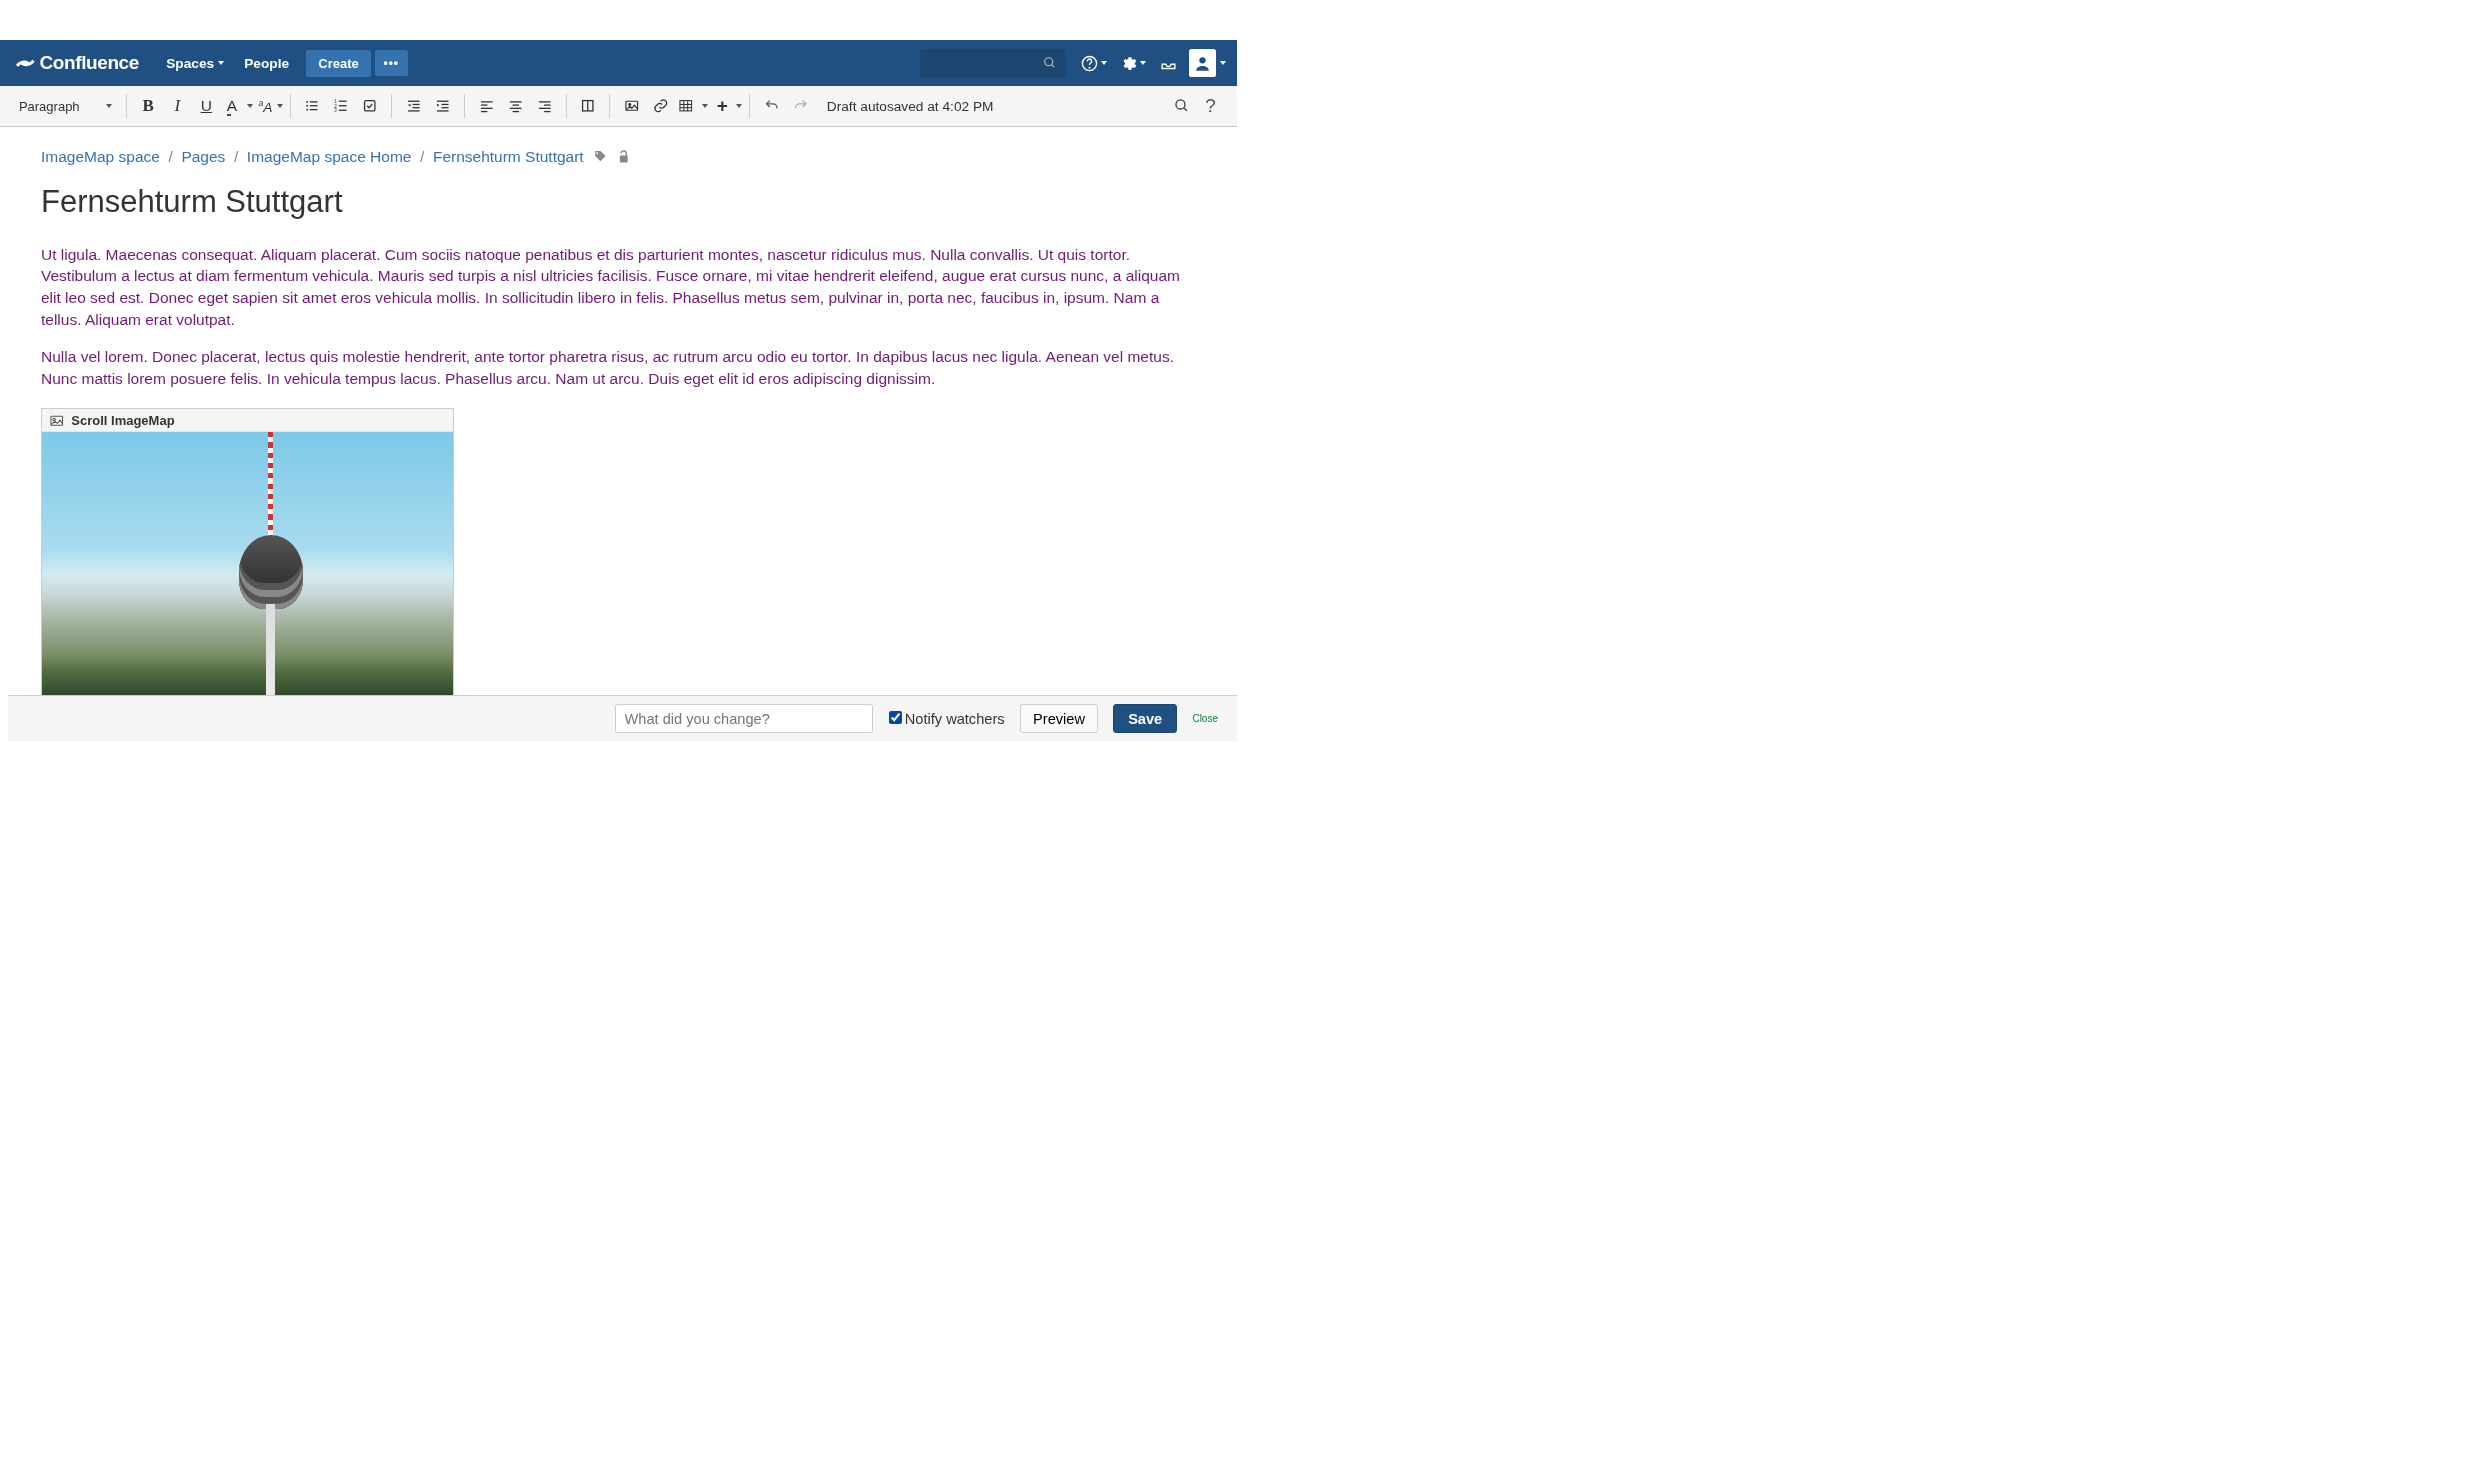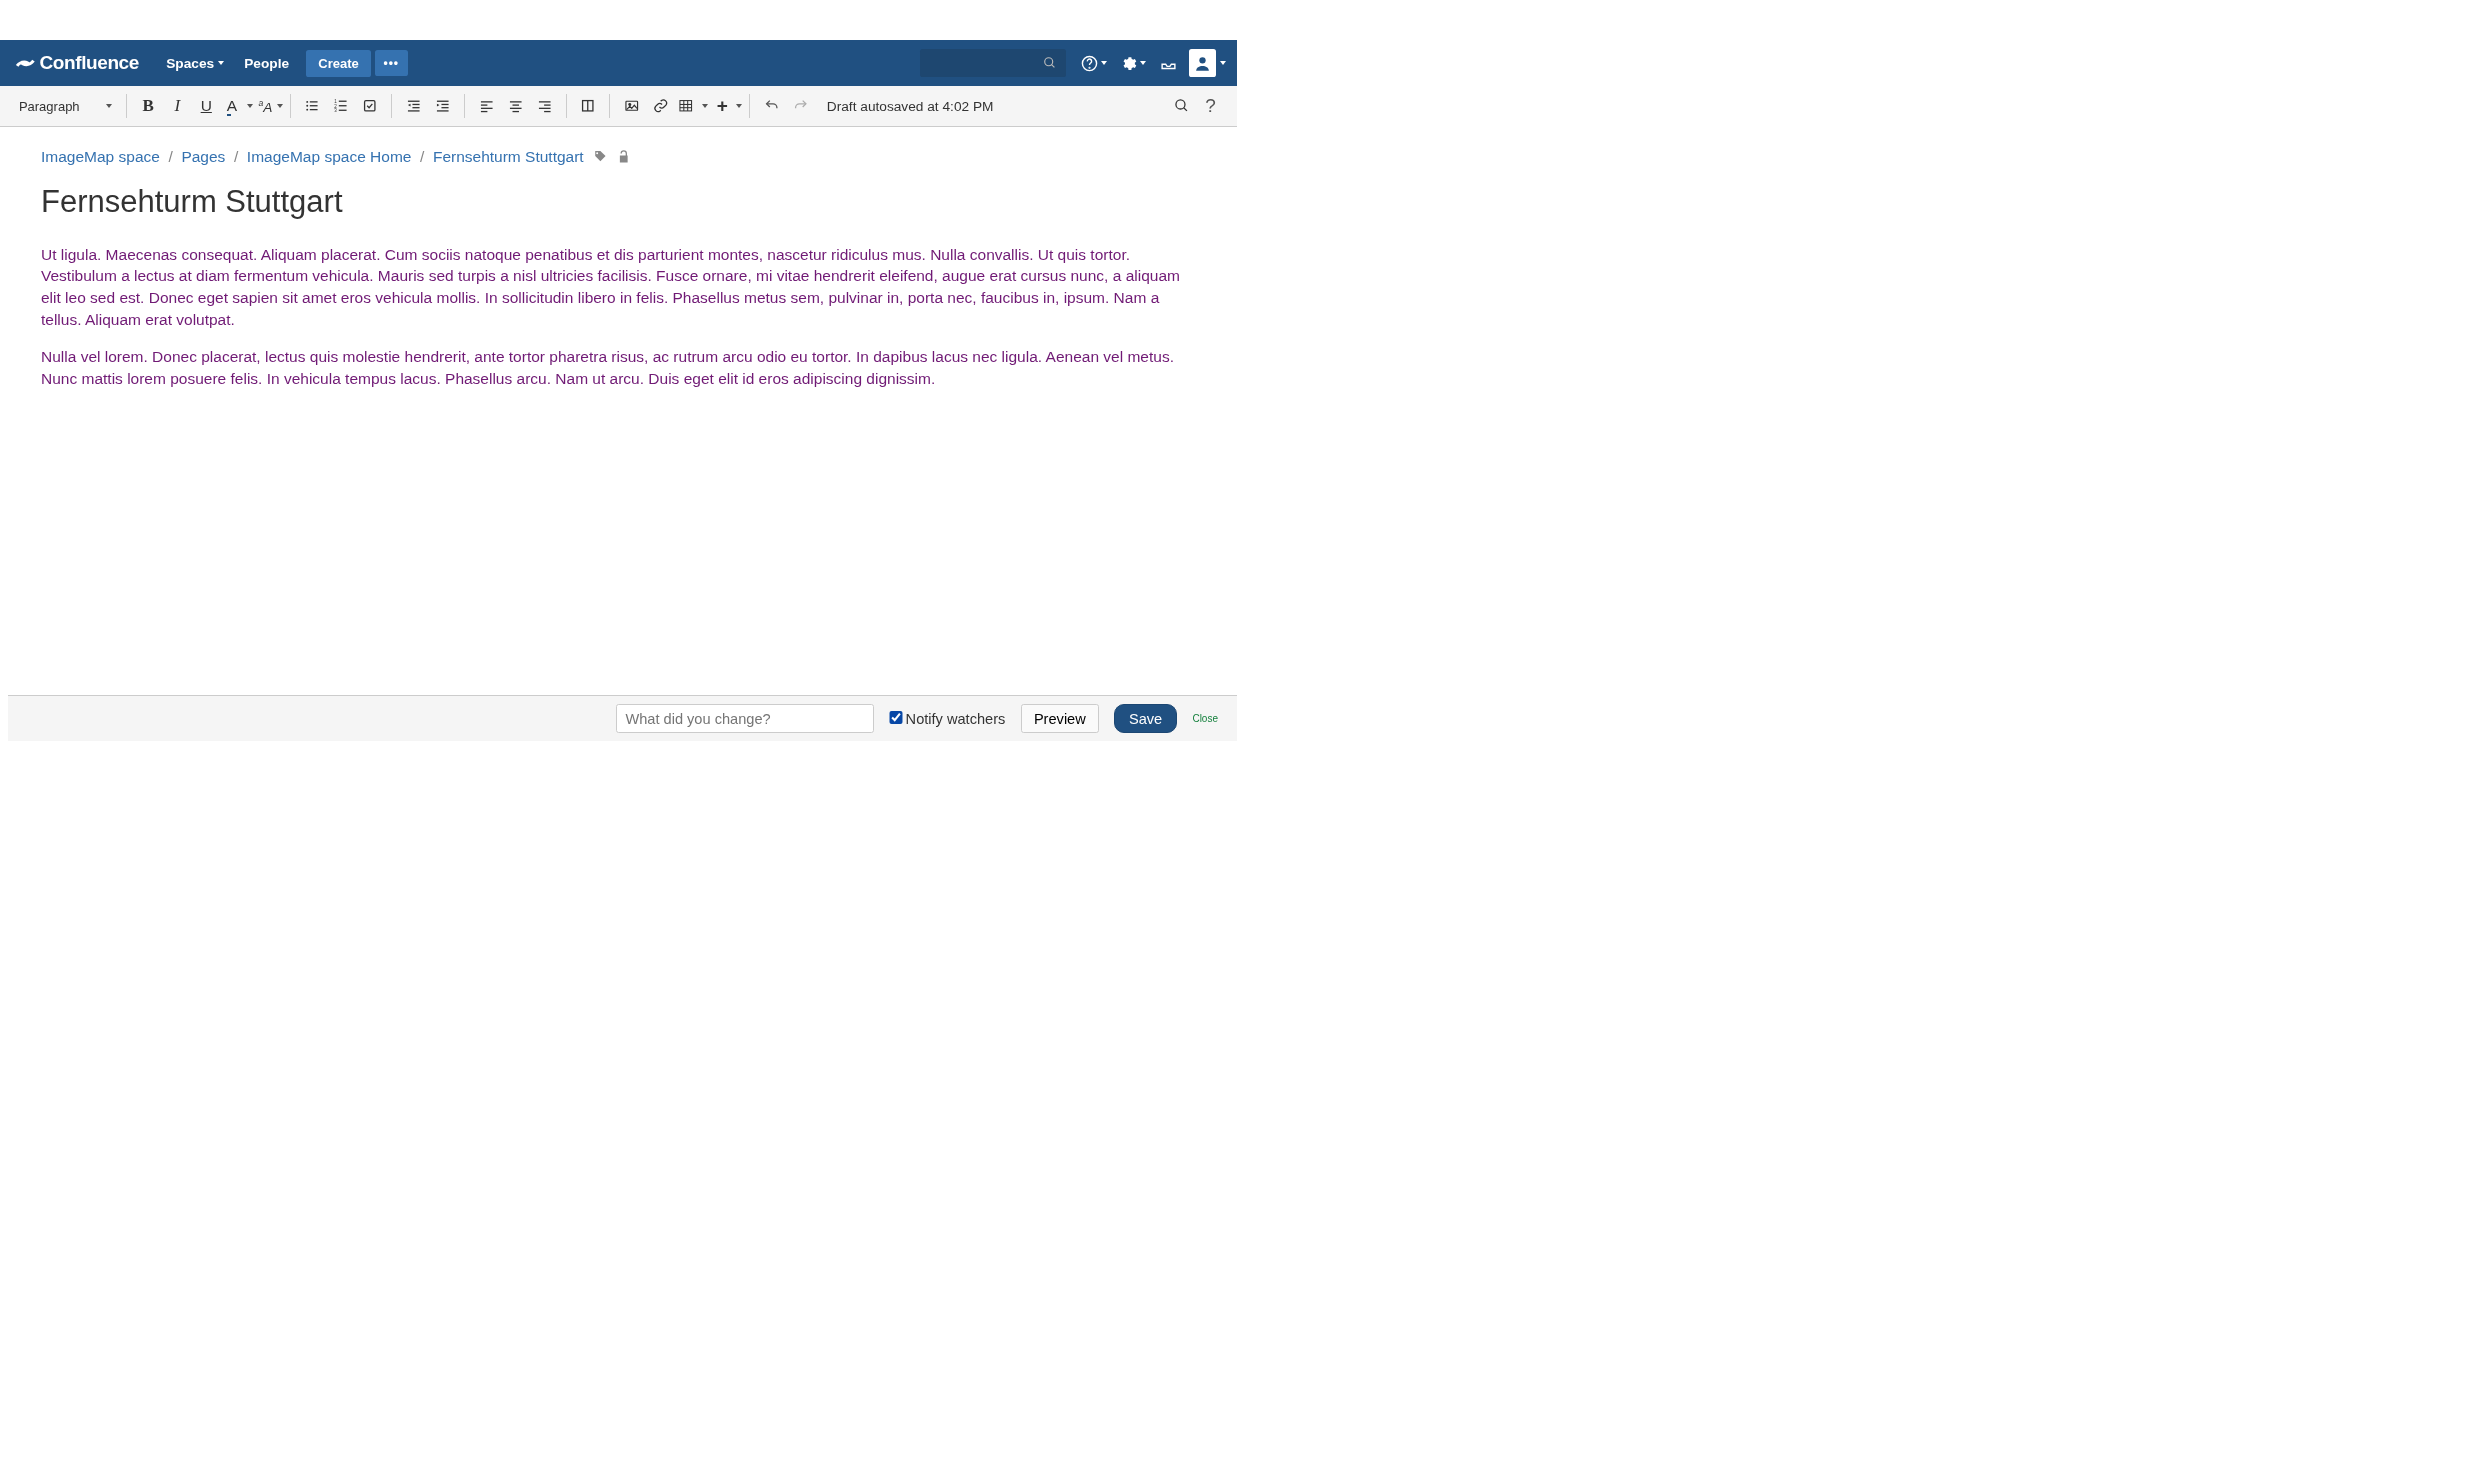--- a/index.html
+++ b/index.html
@@ -166,21 +166,21 @@
     position:absolute;bottom:0;left:8px;right:0;height:46px;background:#f5f5f5;border-top:0.9px solid #ccc;
     display:flex;align-items:center;gap:15.5px;padding:0 19px;
   }
   .footer-spacer{flex:1;}
   .change-input{
     width:258px;height:29px;border:0.9px solid #ccc;border-radius:2.6px;padding:0 8.6px;font-size:14.6px;color:#888;
   }
   .notify-wrapper{display:flex;gap:2.6px;font-size:14.6px;color:#333;}
   .notify-wrapper input{width:13.7px;height:13.7px;accent-color:#0747a6;}
   .preview-btn{background:#fafafa;border:0.9px solid #ccc;border-radius:2.6px;padding:5.2px 12px;font-size:14.6px;cursor:pointer;}
-  .save-btn{background:#205081;color:#fff;border:0.9px solid #1c4773;border-radius:10px;padding:5.2px 13.7px;font-size:14.6px;font-weight:normal;cursor:pointer;}
+  .save-btn{background:#205081;color:#fff;border:0.9px solid #1c4773;border-radius:3px;padding:5.2px 13.7px;font-size:14.6px;font-weight:bold;cursor:pointer;}
   .close-link{color:#15803d;font-size:10px;cursor:pointer;}
 </style>
 </head>
 <body>
 
 <div class="navbar">
   <div class="logo">
     <svg viewBox="0 0 24 24" fill="#fff">
         <path d="M4 16c3-5 9-5 12-1l3-2c-4-6-13-6-18 1zM20 8c-3 5-9 5-12 1L5 11c4 6 13 6 18-1z"></path>
       </svg>
@@ -401,20 +401,37 @@
           <path d="M17 10V7a5 5 0 00-10 0h2a3 3 0 016 0v3H6v11h12V10z"></path>
         </svg>
     </span>
   </div>
 
   <h1 class="page-title">Fernsehturm Stuttgart</h1>
 
   <p class="body-p">Ut ligula. Maecenas consequat. Aliquam placerat. Cum sociis natoque penatibus et dis parturient montes, nascetur ridiculus mus. Nulla convallis. Ut quis tortor. Vestibulum a lectus at diam fermentum vehicula. Mauris sed turpis a nisl ultricies facilisis. Fusce ornare, mi vitae hendrerit eleifend, augue erat cursus nunc, a aliquam elit leo sed est. Donec eget sapien sit amet eros vehicula mollis. In sollicitudin libero in felis. Phasellus metus sem, pulvinar in, porta nec, faucibus in, ipsum. Nam a tellus. Aliquam erat volutpat.</p>
   <p class="body-p">Nulla vel lorem. Donec placerat, lectus quis molestie hendrerit, ante tortor pharetra risus, ac rutrum arcu odio eu tortor. In dapibus lacus nec ligula. Aenean vel metus. Nunc mattis lorem posuere felis. In vehicula tempus lacus. Phasellus arcu. Nam ut arcu. Duis eget elit id eros adipiscing dignissim.</p>
 
+  <div class="macro-box">
+    <div class="macro-header">
+      <svg width="15.5" height="15.5" viewBox="0 0 24 24" fill="none" stroke="#555" stroke-width="1.6">
+          <rect x="3" y="5" width="18" height="14" rx="1"></rect>
+          <circle cx="8" cy="10" r="2"></circle>
+          <path d="M3 18l6-5 4 3 4-5 4 6"></path>
+        </svg>
+      <span>Scroll ImageMap</span>
+    </div>
+    <div class="macro-img">
+      <div class="tower">
+        <div class="mast"></div>
+        <div class="pod"></div>
+        <div class="shaft"></div>
+      </div>
+    </div>
+  </div>
 </div>
 
 <div class="footer">
   <div class="footer-spacer"></div>
   <input class="change-input" placeholder="What did you change?" style="">
   <label class="notify-wrapper">
     <input type="checkbox" checked="" style="">
     <span>Notify watchers</span>
   </label>
   <button class="preview-btn">Preview</button>

